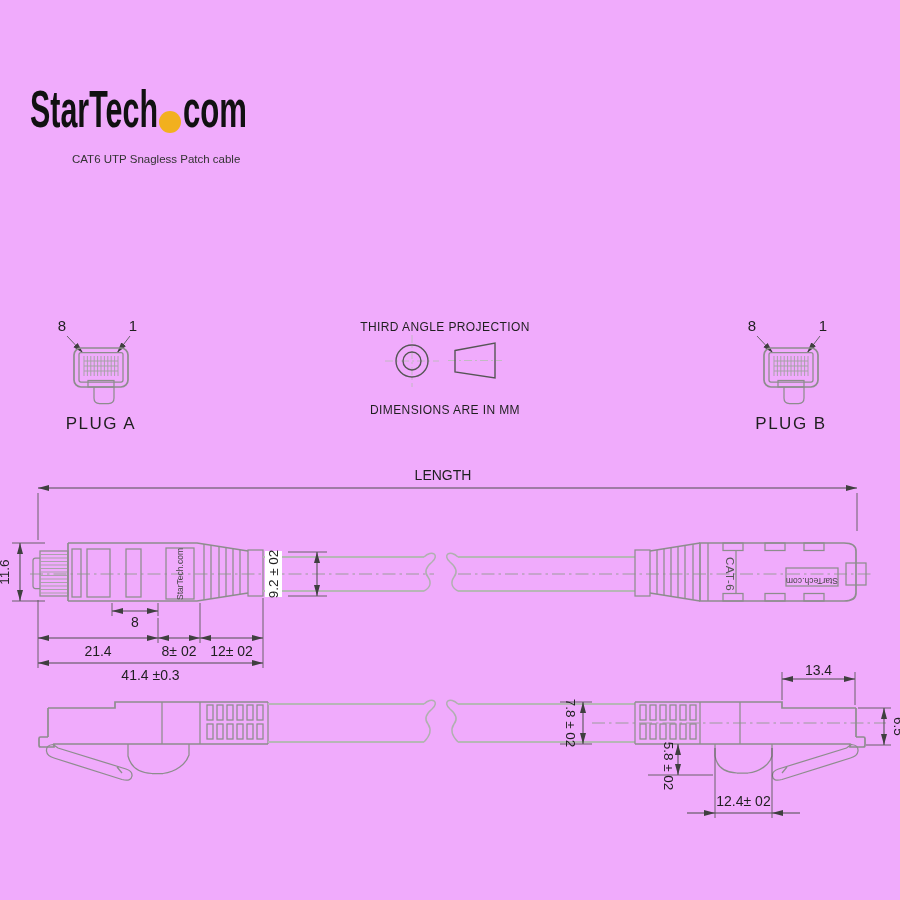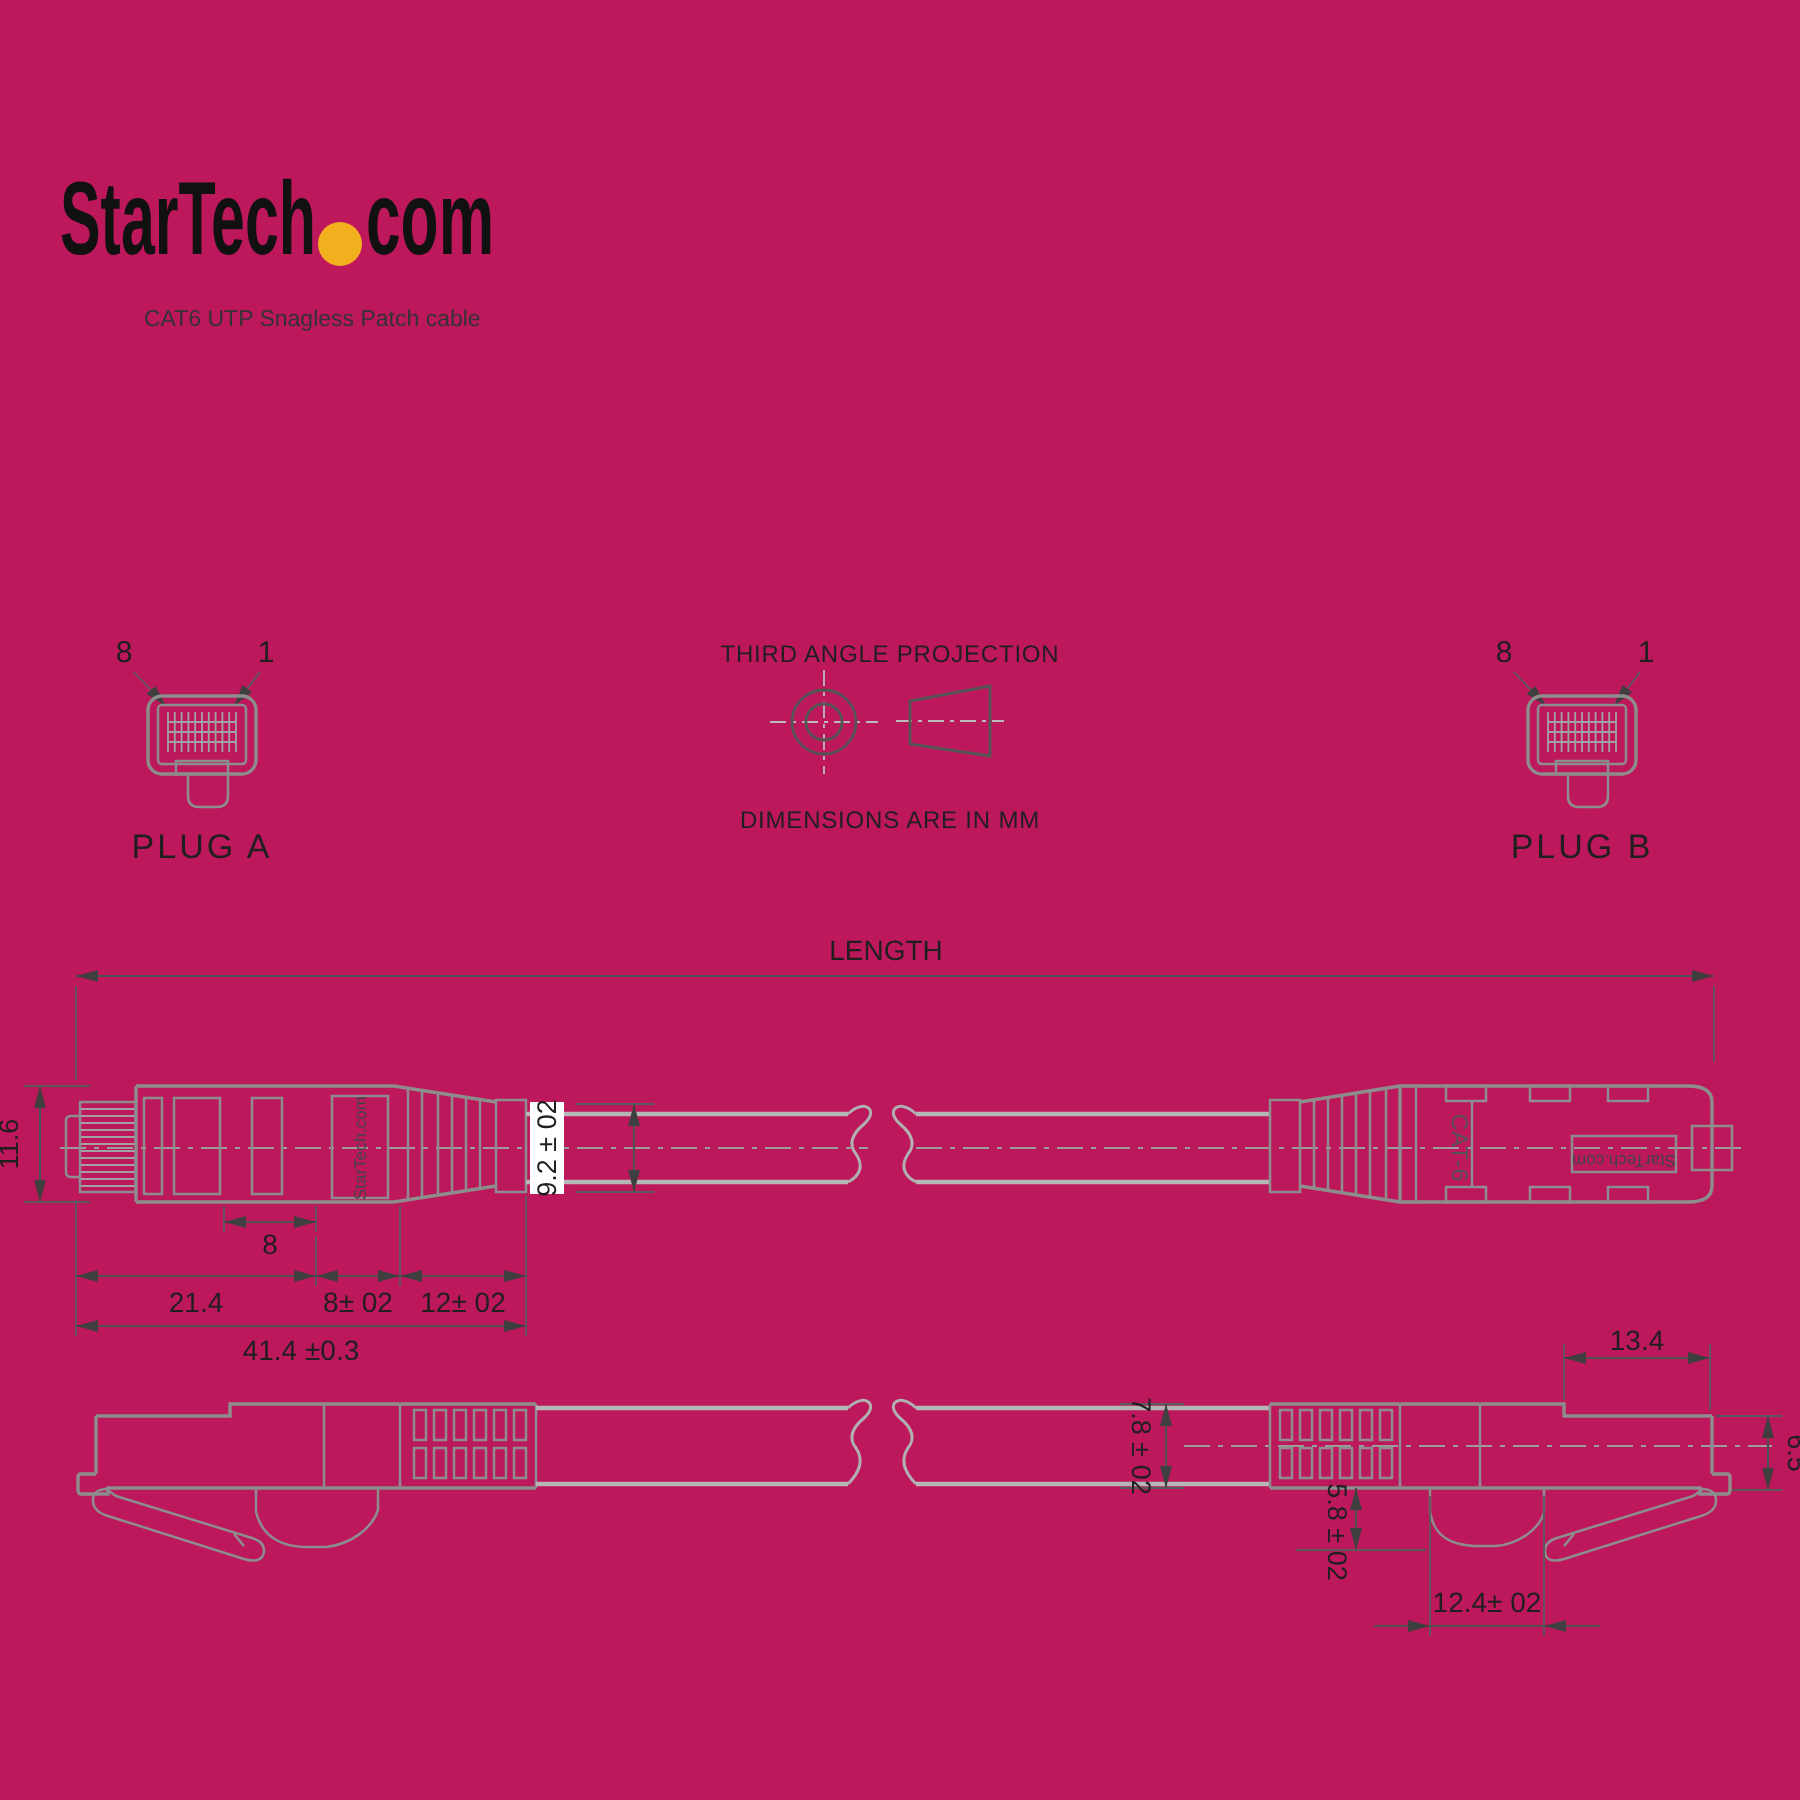--- a/index.html
+++ b/index.html
@@ -1,16 +1,16 @@
 <!DOCTYPE html>
 <html><head>
 <meta charset="utf-8">
 <style>
   html,body{margin:0;padding:0;background:#fff;}
-  .stage{position:relative;width:900px;height:900px;background:#be185d;overflow:hidden;
+  .stage{position:relative;width:900px;height:900px;background:#f0abfc;overflow:hidden;
          font-family:"Liberation Sans",sans-serif;}
   svg{position:absolute;left:0;top:0;}
   svg text{font-family:"Liberation Sans",sans-serif;fill:#1f1f1f;}
   .ol   {stroke:#8d8d8d;stroke-width:1.7;fill:none;}
   .olin {stroke:#8d8d8d;stroke-width:1.25;fill:none;}
   .cable{stroke:#b6b6b6;stroke-width:2.2;fill:none;}
   .brk  {stroke:#b0b0b0;stroke-width:1.5;fill:none;}
   .hatch{stroke:#a2a2a2;stroke-width:0.9;fill:none;}
   .cl   {stroke:#9c9c9c;stroke-width:1;fill:none;stroke-dasharray:13 4 2.5 4;}
   .dim  {stroke:#4f4f4f;stroke-width:1.05;fill:none;}

